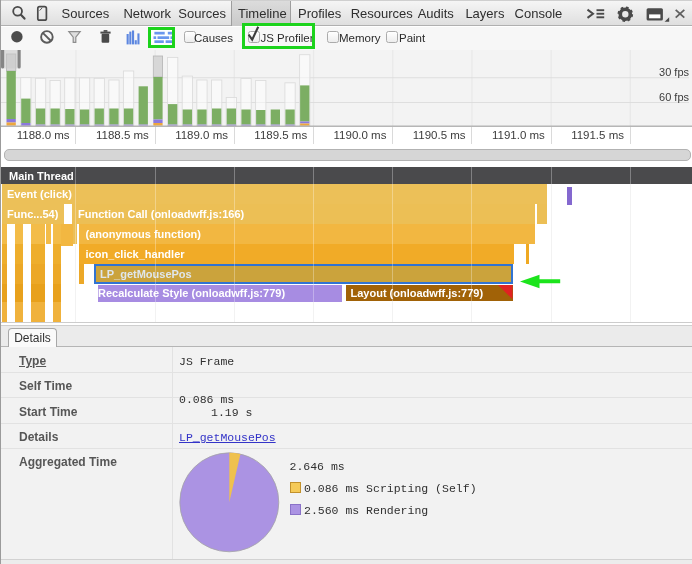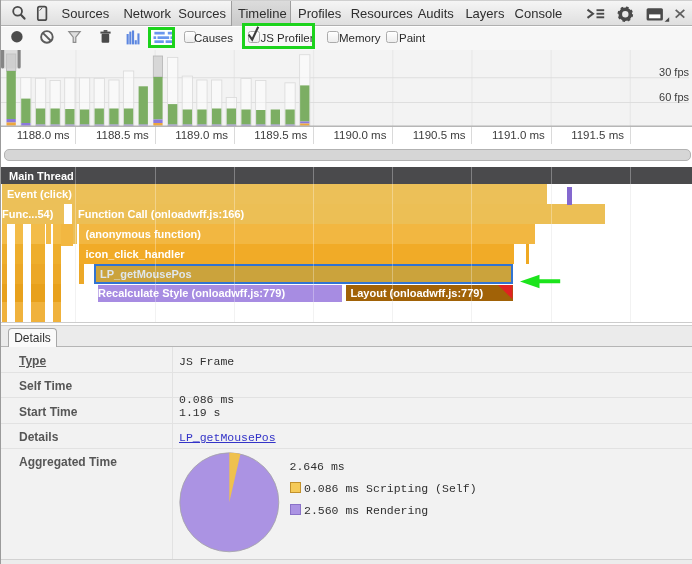--- a/index.html
+++ b/index.html
@@ -188,23 +188,23 @@
 <div class="rlab" style="right:384.8px;width:70px;">1189.5 ms</div>
 <div class="rlab" style="right:305.6px;width:70px;">1190.0 ms</div>
 <div class="rlab" style="right:226.4px;width:70px;">1190.5 ms</div>
 <div class="rlab" style="right:147.2px;width:70px;">1191.0 ms</div>
 <div class="rlab" style="right:68.0px;width:70px;">1191.5 ms</div>
 
 <div class="abs" style="left:2.5px;top:149px;width:687px;height:11.5px;background:#d6d6d6;border:1px solid #b2b2b2;border-radius:5px;box-sizing:border-box;"></div>
 
 <div class="abs" style="left:0;top:167px;width:692px;height:17px;z-index:2;background:#4a4a4c;color:#fff;font-size:11px;font-weight:bold;line-height:18px;"><span style="margin-left:8px;">Main Thread</span></div>
 <div class="bar" style="left:1px;top:184px;width:544.7px;height:20px;background:#ecc058;line-height:20px;padding-left:5px;box-sizing:border-box;">Event (click)</div>
-<div class="bar" style="left:1px;top:204px;width:61.5px;height:20px;background:#ecc058;line-height:20px;box-sizing:border-box;">Func...54)</div>
+<div class="bar" style="left:1px;top:204px;width:61.5px;height:20px;background:#ecc058;line-height:20px;padding-left:5px;box-sizing:border-box;">Func...54)</div>
 <div class="bar" style="left:70.6px;top:204px;width:3px;height:40px;background:#ecbf55;line-height:40px;padding-left:5px;box-sizing:border-box;"></div>
-<div class="bar" style="left:72px;top:204px;width:532px;height:20px;background:#ecbf55;line-height:20px;padding-left:5px;box-sizing:border-box;">Function Call (onloadwff.js:166)</div>
+<div class="bar" style="left:72px;top:204px;width:462px;height:20px;background:#ecbf55;line-height:20px;padding-left:5px;box-sizing:border-box;">Function Call (onloadwff.js:166)</div>
 <div class="bar" style="left:536.2px;top:204px;width:2.5px;height:20px;background:#ecbf55;line-height:20px;padding-left:5px;box-sizing:border-box;"></div>
 <div class="bar" style="left:540.6px;top:204px;width:2.5px;height:20px;background:#ecbf55;line-height:20px;padding-left:5px;box-sizing:border-box;"></div>
 <div class="bar" style="left:77.5px;top:224px;width:456.5px;height:20px;background:#f2b741;line-height:20px;padding-left:7px;box-sizing:border-box;">(anonymous function)</div>
 <div class="bar" style="left:77.5px;top:244px;width:435px;height:20px;background:#f1ab27;line-height:20px;padding-left:7px;box-sizing:border-box;">icon_click_handler</div>
 <div class="bar" style="left:59.8px;top:224px;width:2.2px;height:21.5px;background:#f2b741;line-height:21.5px;padding-left:5px;box-sizing:border-box;"></div>
 <div class="bar" style="left:63.2px;top:224px;width:2px;height:21.5px;background:#f2b741;line-height:21.5px;padding-left:5px;box-sizing:border-box;"></div>
 <div class="bar" style="left:66.5px;top:224px;width:2.7px;height:21.5px;background:#f2b741;line-height:21.5px;padding-left:5px;box-sizing:border-box;"></div>
 <div class="bar" style="left:1px;top:224px;width:5.0px;height:20px;background:#f3bc48;line-height:20px;padding-left:5px;box-sizing:border-box;"></div>
 <div class="bar" style="left:1px;top:244px;width:5.0px;height:20px;background:#eeae2c;line-height:20px;padding-left:5px;box-sizing:border-box;"></div>
 <div class="bar" style="left:1px;top:264px;width:5.0px;height:20px;background:#eca827;line-height:20px;padding-left:5px;box-sizing:border-box;"></div>
@@ -261,21 +261,21 @@
 <div class="abs" style="left:7px;top:327.5px;width:49px;height:19.5px;background:#fafafa;border:1px solid #a8a8a8;border-bottom:none;border-radius:4px 4px 0 0;box-sizing:border-box;font-size:12px;color:#333;text-align:center;line-height:19px;">Details</div>
 <div class="abs" style="left:0;top:347px;width:692px;height:212px;background:#f2f2f2;"></div>
 <div class="trow" style="top:347.7px;height:24.4px;"></div>
 <div class="tlab" style="top:353.7px;text-decoration:underline;">Type</div>
 <div class="tval" style="top:354.7px;">JS Frame</div>
 <div class="trow" style="top:373.1px;height:24.4px;"></div>
 <div class="tlab" style="top:379.1px;">Self Time</div>
 <div class="tval" style="top:393px;">0.086 ms</div>
 <div class="trow" style="top:398.5px;height:24.4px;"></div>
 <div class="tlab" style="top:404.5px;">Start Time</div>
-<div class="tval" style="top:405.5px;">1.19 s</div>
+<div class="tval" style="top:405.5px;margin-left:32px;">1.19 s</div>
 <div class="trow" style="top:423.9px;height:24.4px;"></div>
 <div class="tlab" style="top:429.9px;">Details</div>
 <div class="tval" style="top:430.9px;"><span style="color:#3434c8;text-decoration:underline;">LP_getMousePos</span></div>
 <div class="tlab" style="top:455px;">Aggregated Time</div>
 <div class="abs" style="left:170.5px;top:347px;width:1px;height:212px;background:#e2e2e2;"></div>
 <svg class="abs" style="left:178px;top:451.7px;" width="101" height="101" viewBox="0 0 101 101">
 <circle cx="50.3" cy="50.3" r="49.5" fill="#ab93e3" stroke="#a5a5a5" stroke-width="0.8"></circle>
 <path d="M50.3,50.3 L50.3,0.8 A49.5,49.5 0 0 1 61.43,2.07 Z" fill="#efc14e"></path>
 </svg>
 <div class="tval" style="left:288.5px;top:459.5px;">2.646 ms</div>

